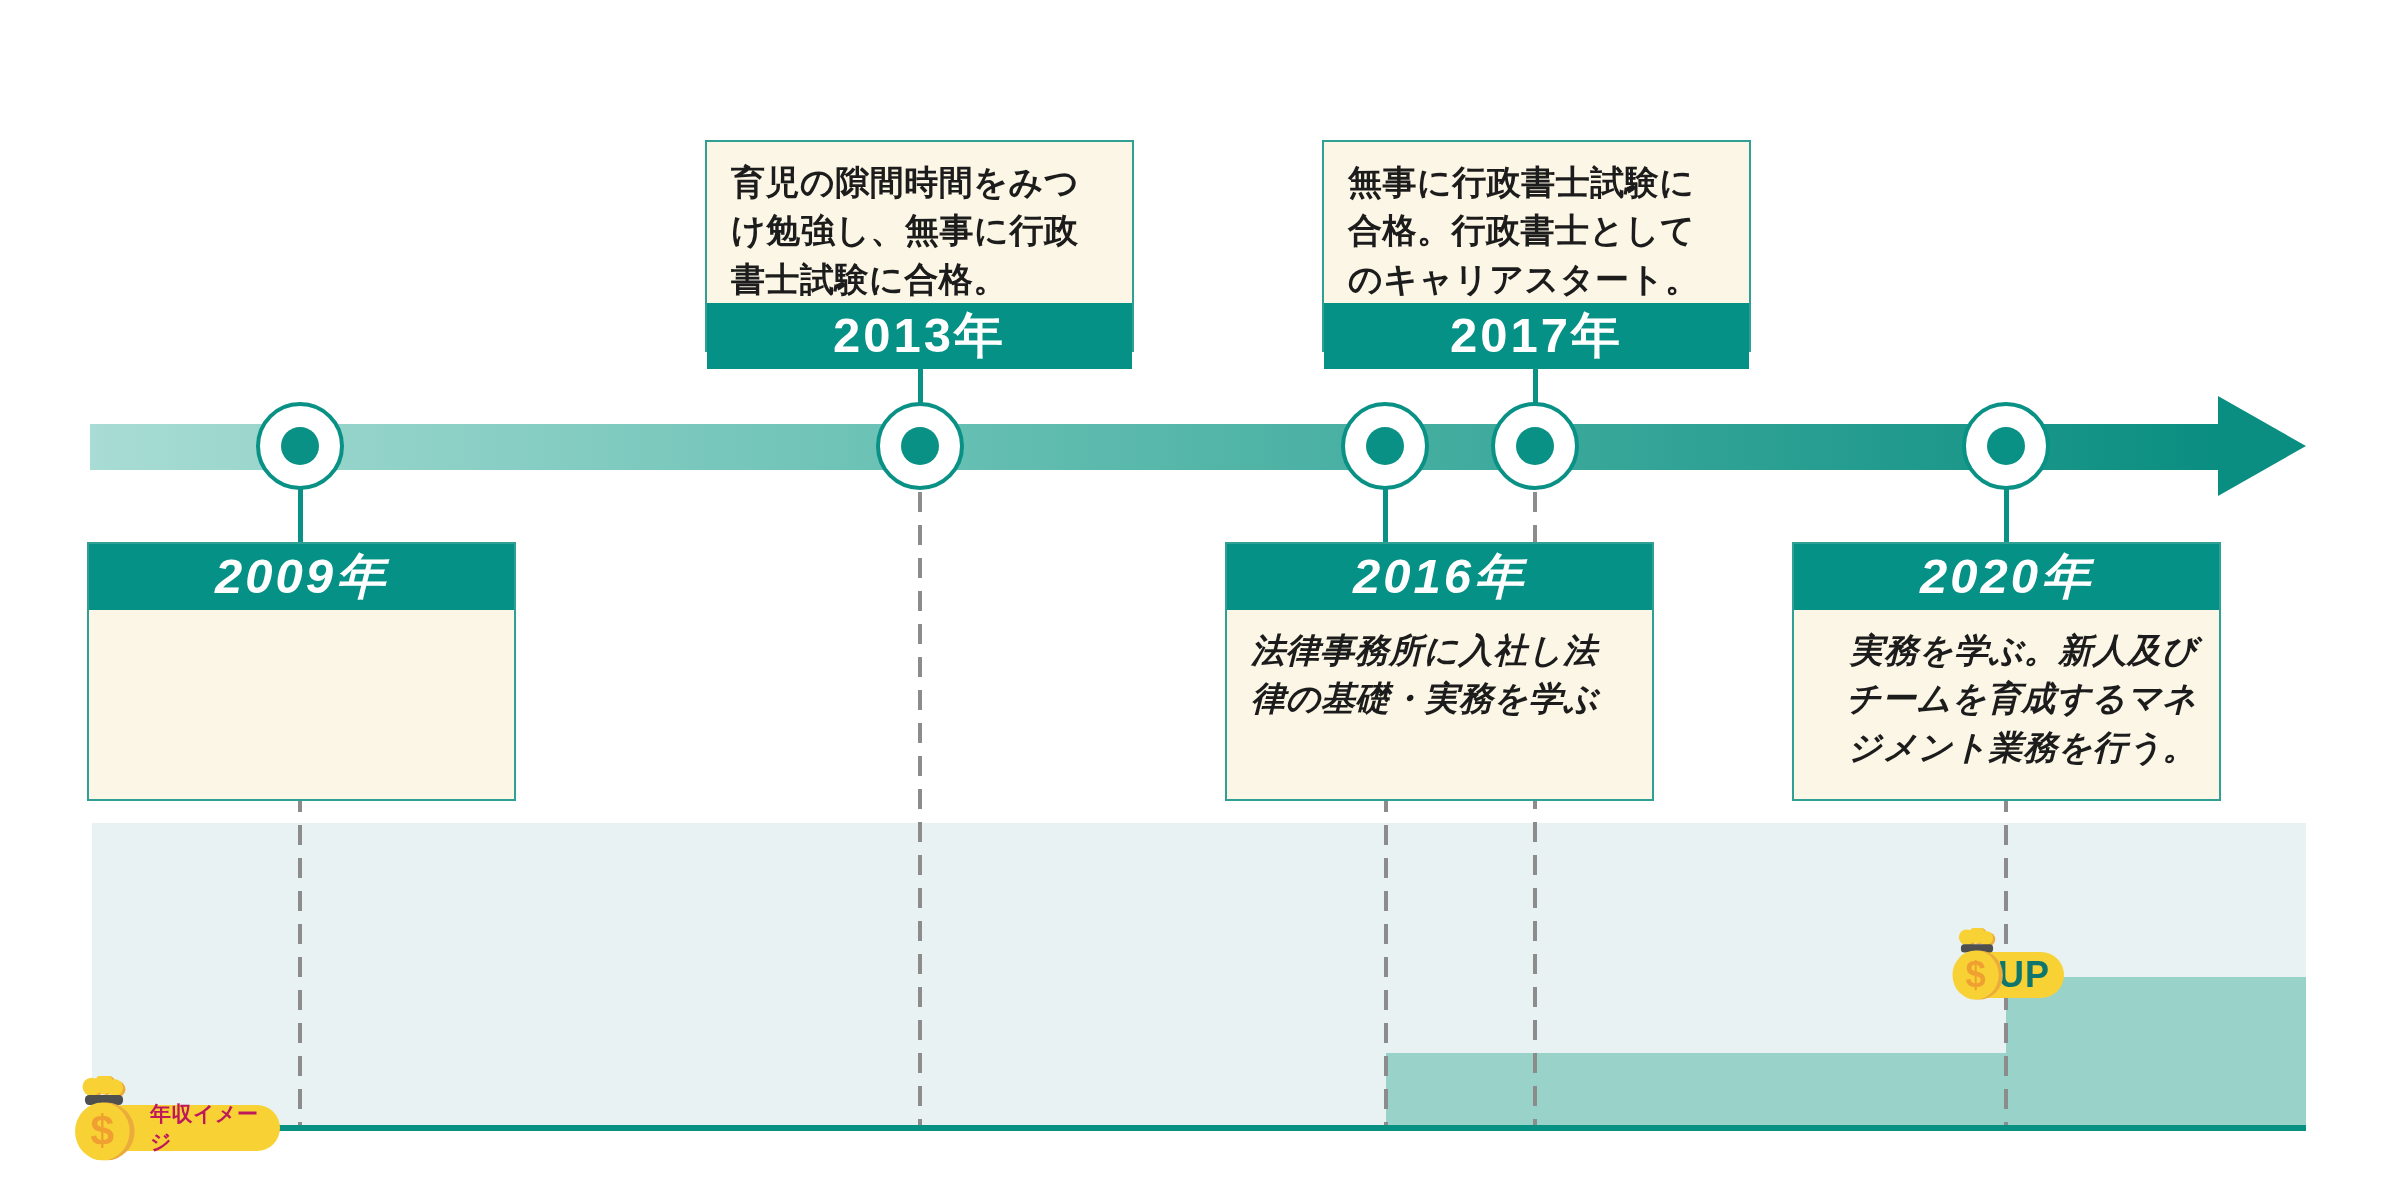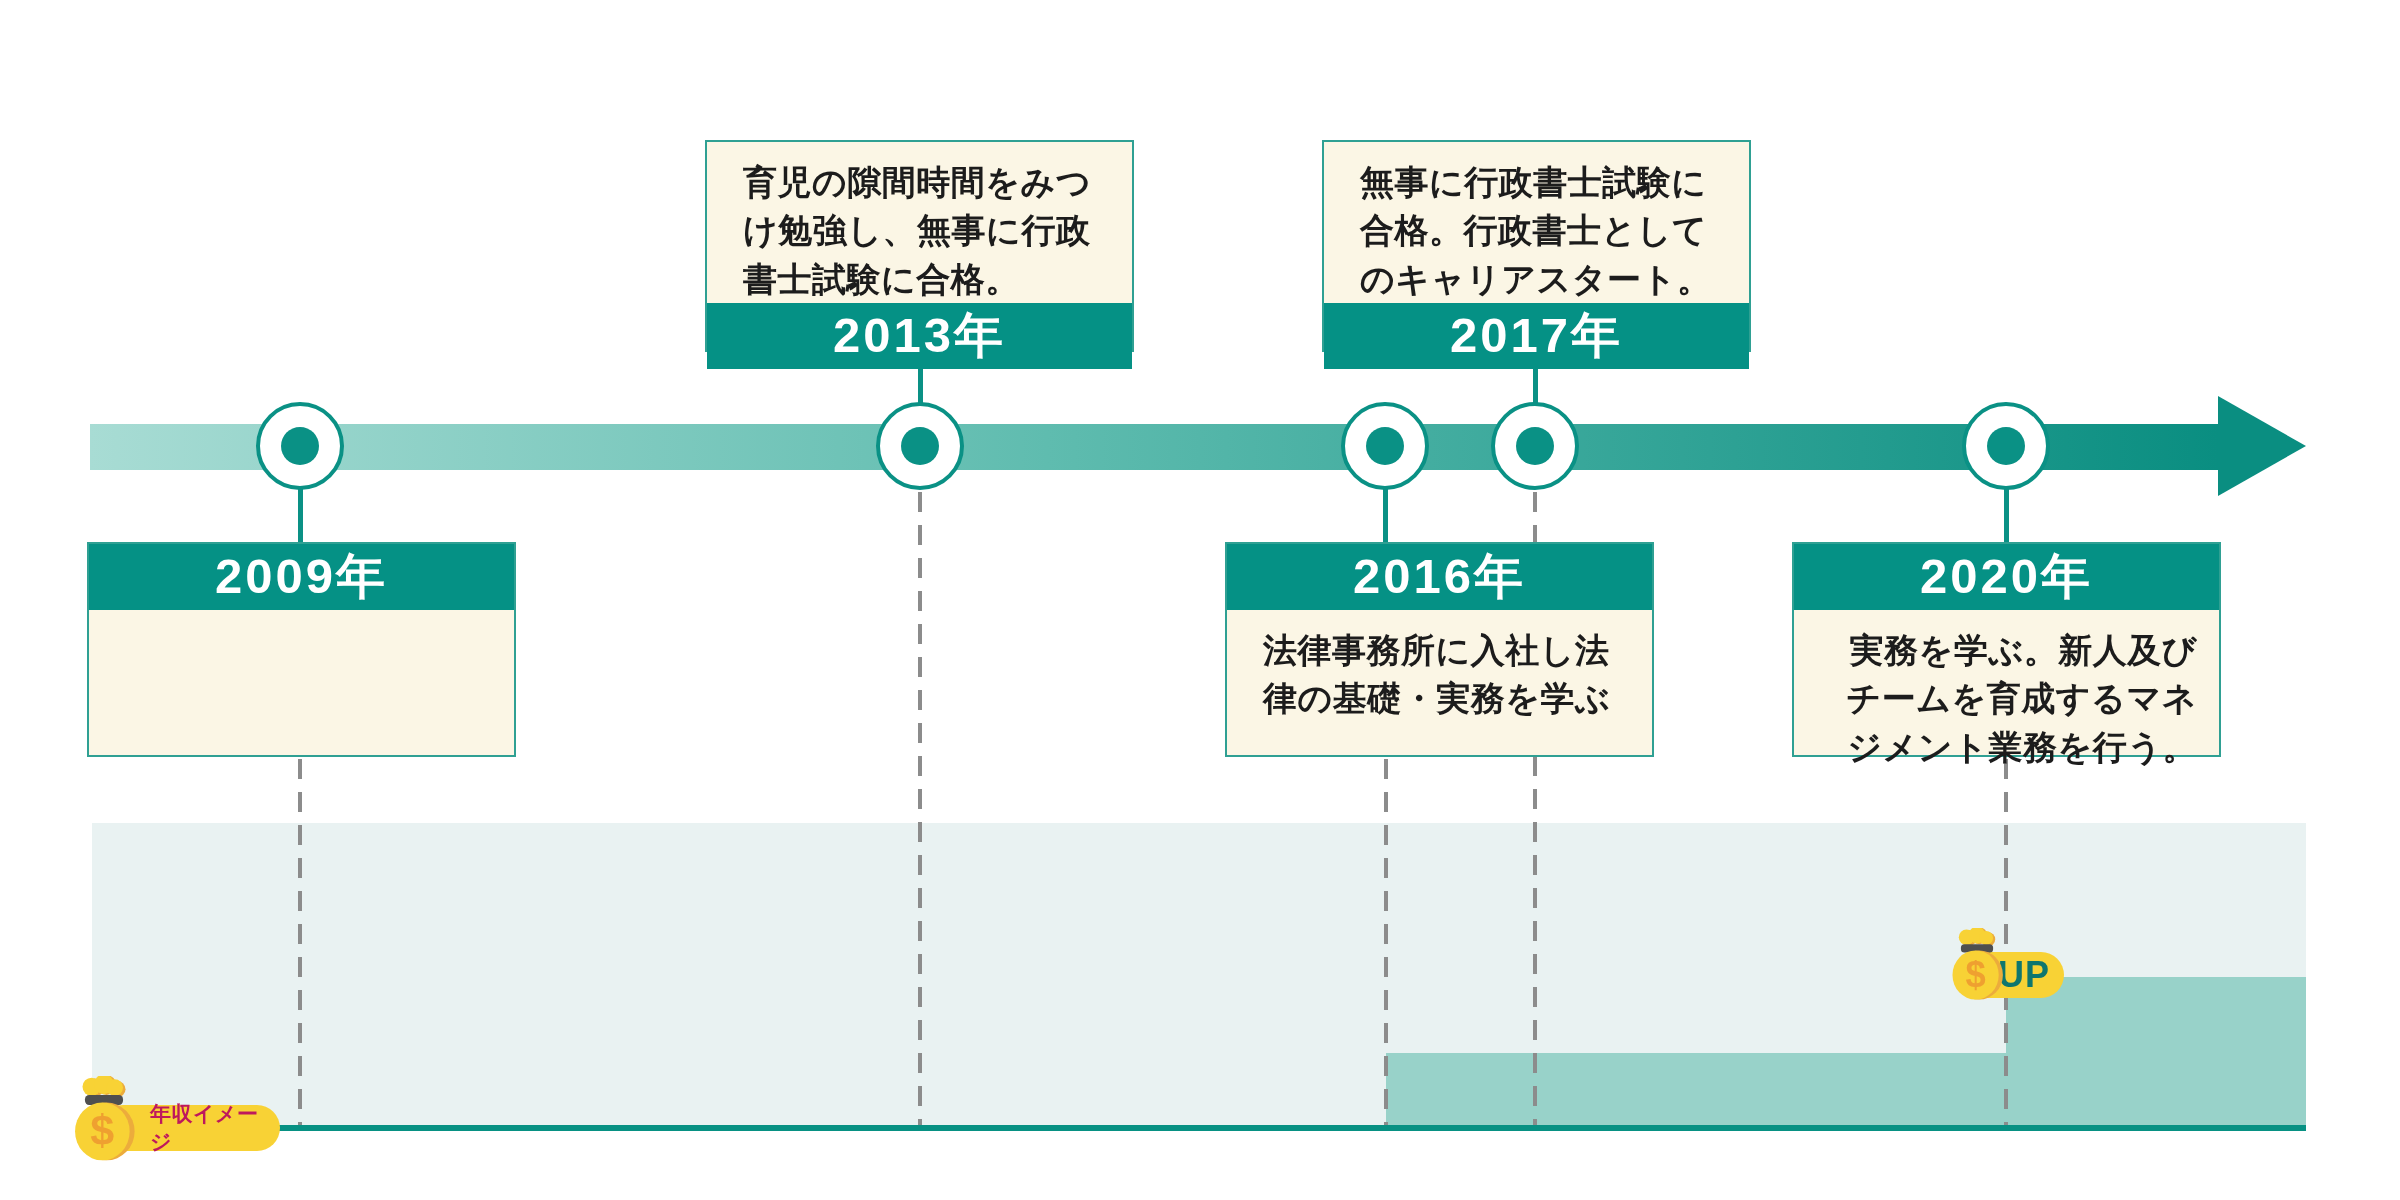--- a/index.html
+++ b/index.html
@@ -44,33 +44,33 @@
   .d-2016{left:1384px; top:759px; height:367px;}
   .d-2017{left:1533px; top:492px; height:634px;}
   .d-2020{left:2004px; top:759px; height:367px;}
   
   .event-box{
     position:absolute; width:429px; box-sizing:border-box;
     border:2px solid #2FA093; background:#FBF6E5;
     display:flex; flex-direction:column; z-index:5;
   }
   .event-box.above{height:212px;}
-  .event-box.below{height:215px;}
+  .event-box.below{height:259px;font-style:italic;}
   .ev-2009{left:87px;  top:542px;}
   .ev-2013{left:705px; top:140px;}
   .ev-2016{left:1225px;top:542px;}
   .ev-2017{left:1322px;top:140px;}
   .ev-2020{left:1792px;top:542px;text-align:right;}
   .year-bar{
     flex:0 0 57px; background:#059185; color:#ffffff;
     display:flex; align-items:center; justify-content:center;
     font-size:49px; font-weight:bold; letter-spacing:3px;
   }
   .box-text{
-    flex:1 1 auto; padding:16px 22px 0 36px;
+    flex:1 1 auto; padding:16px 22px 0 24px;
     font-size:34px; font-weight:bold; color:#1C1C1C;
     line-height:1.42; letter-spacing:0.5px;
   }
   
   .income-panel{position:absolute; left:92px; top:823px; width:2214px; height:305px; background:#E9F2F2; z-index:0;}
   .income-step-1{position:absolute; left:1386px; top:1053px; width:920px; height:75px; background:#98D2C9; z-index:0;}
   .income-step-2{position:absolute; left:2006px; top:977px; width:300px; height:151px; background:#98D2C9; z-index:0;}
   .income-baseline{position:absolute; left:92px; top:1125px; width:2214px; height:6px; background:#079183; z-index:2;}
   
   .income-label-pill{

